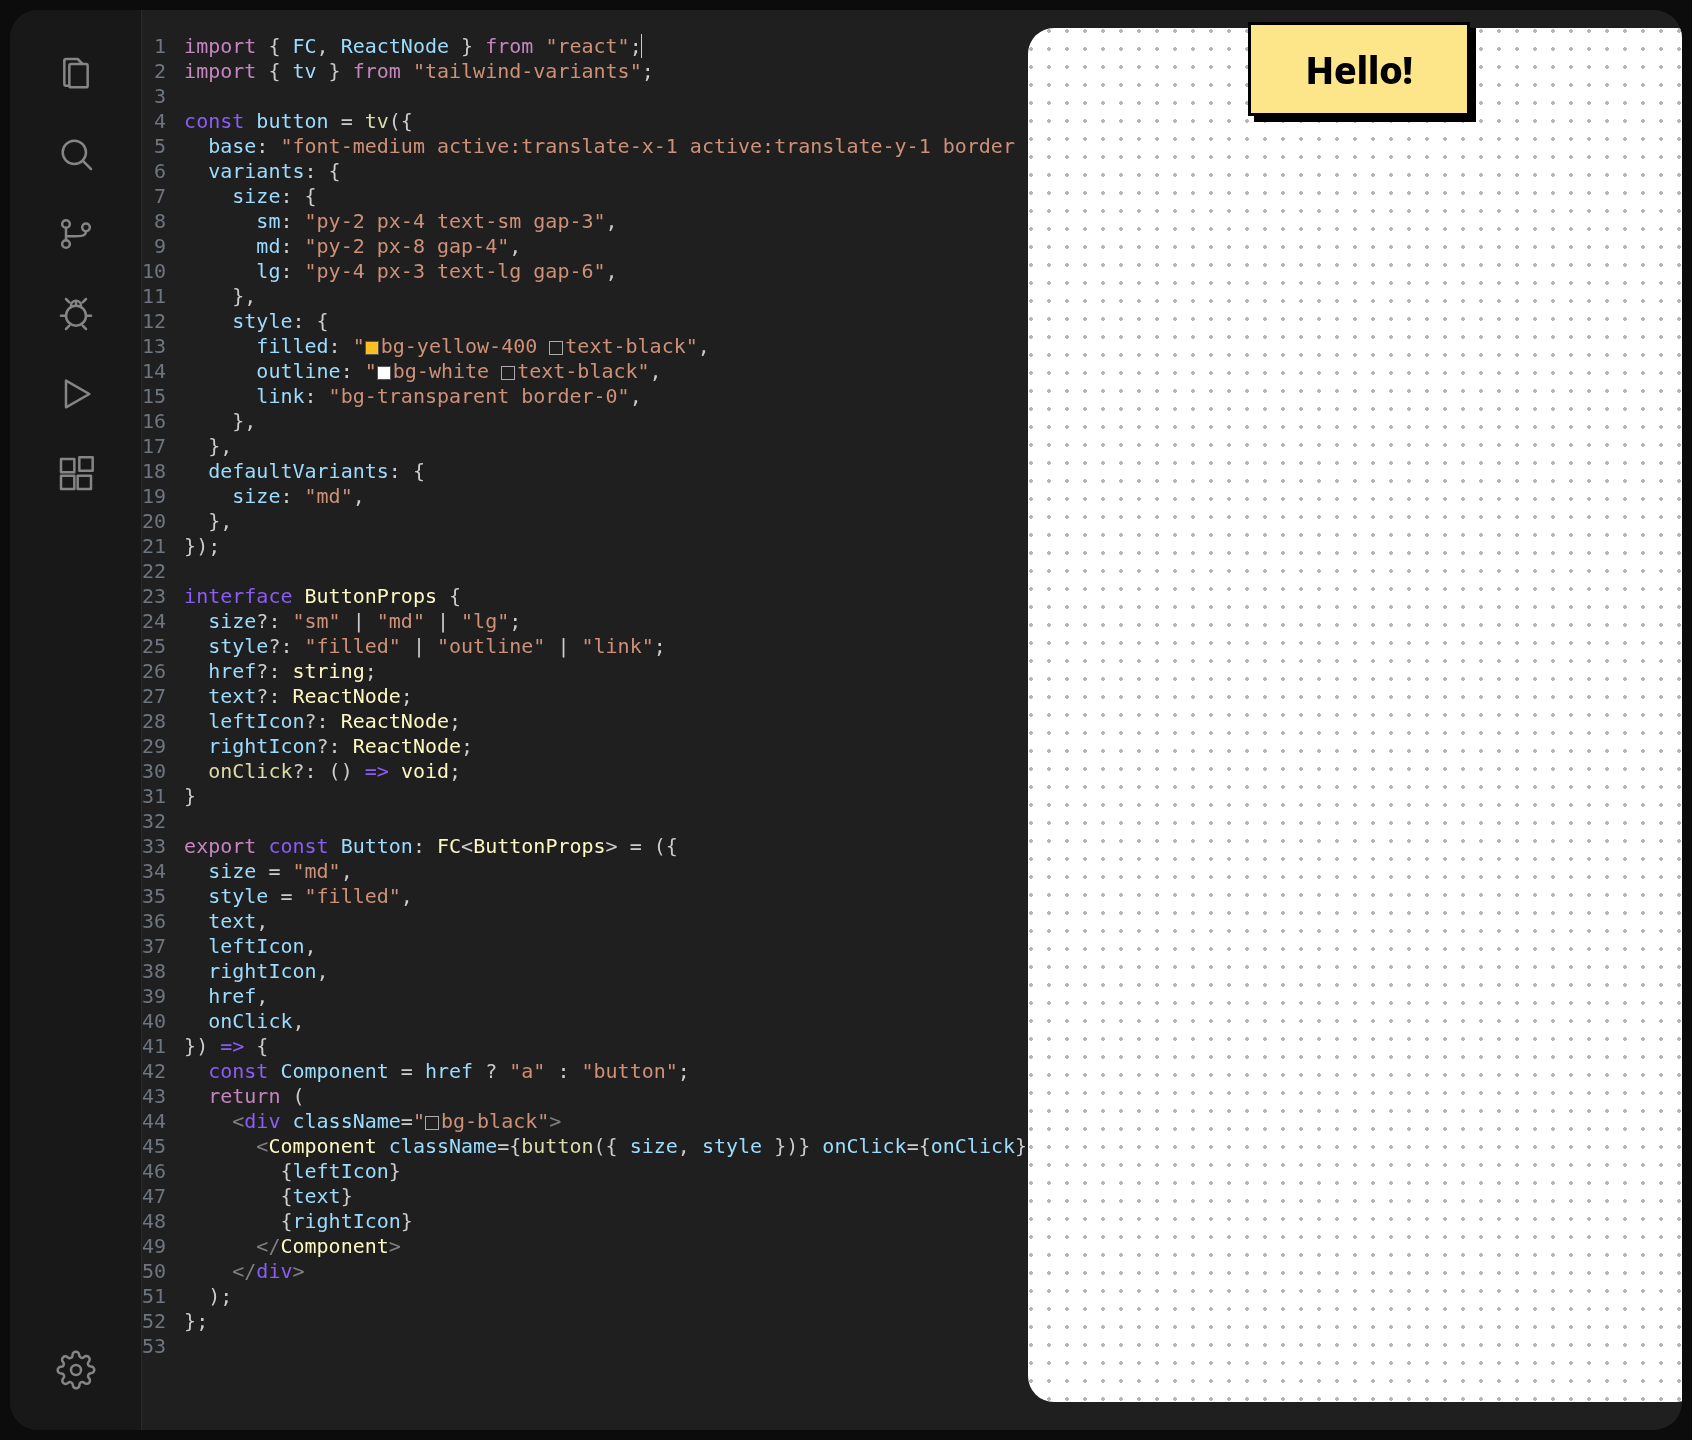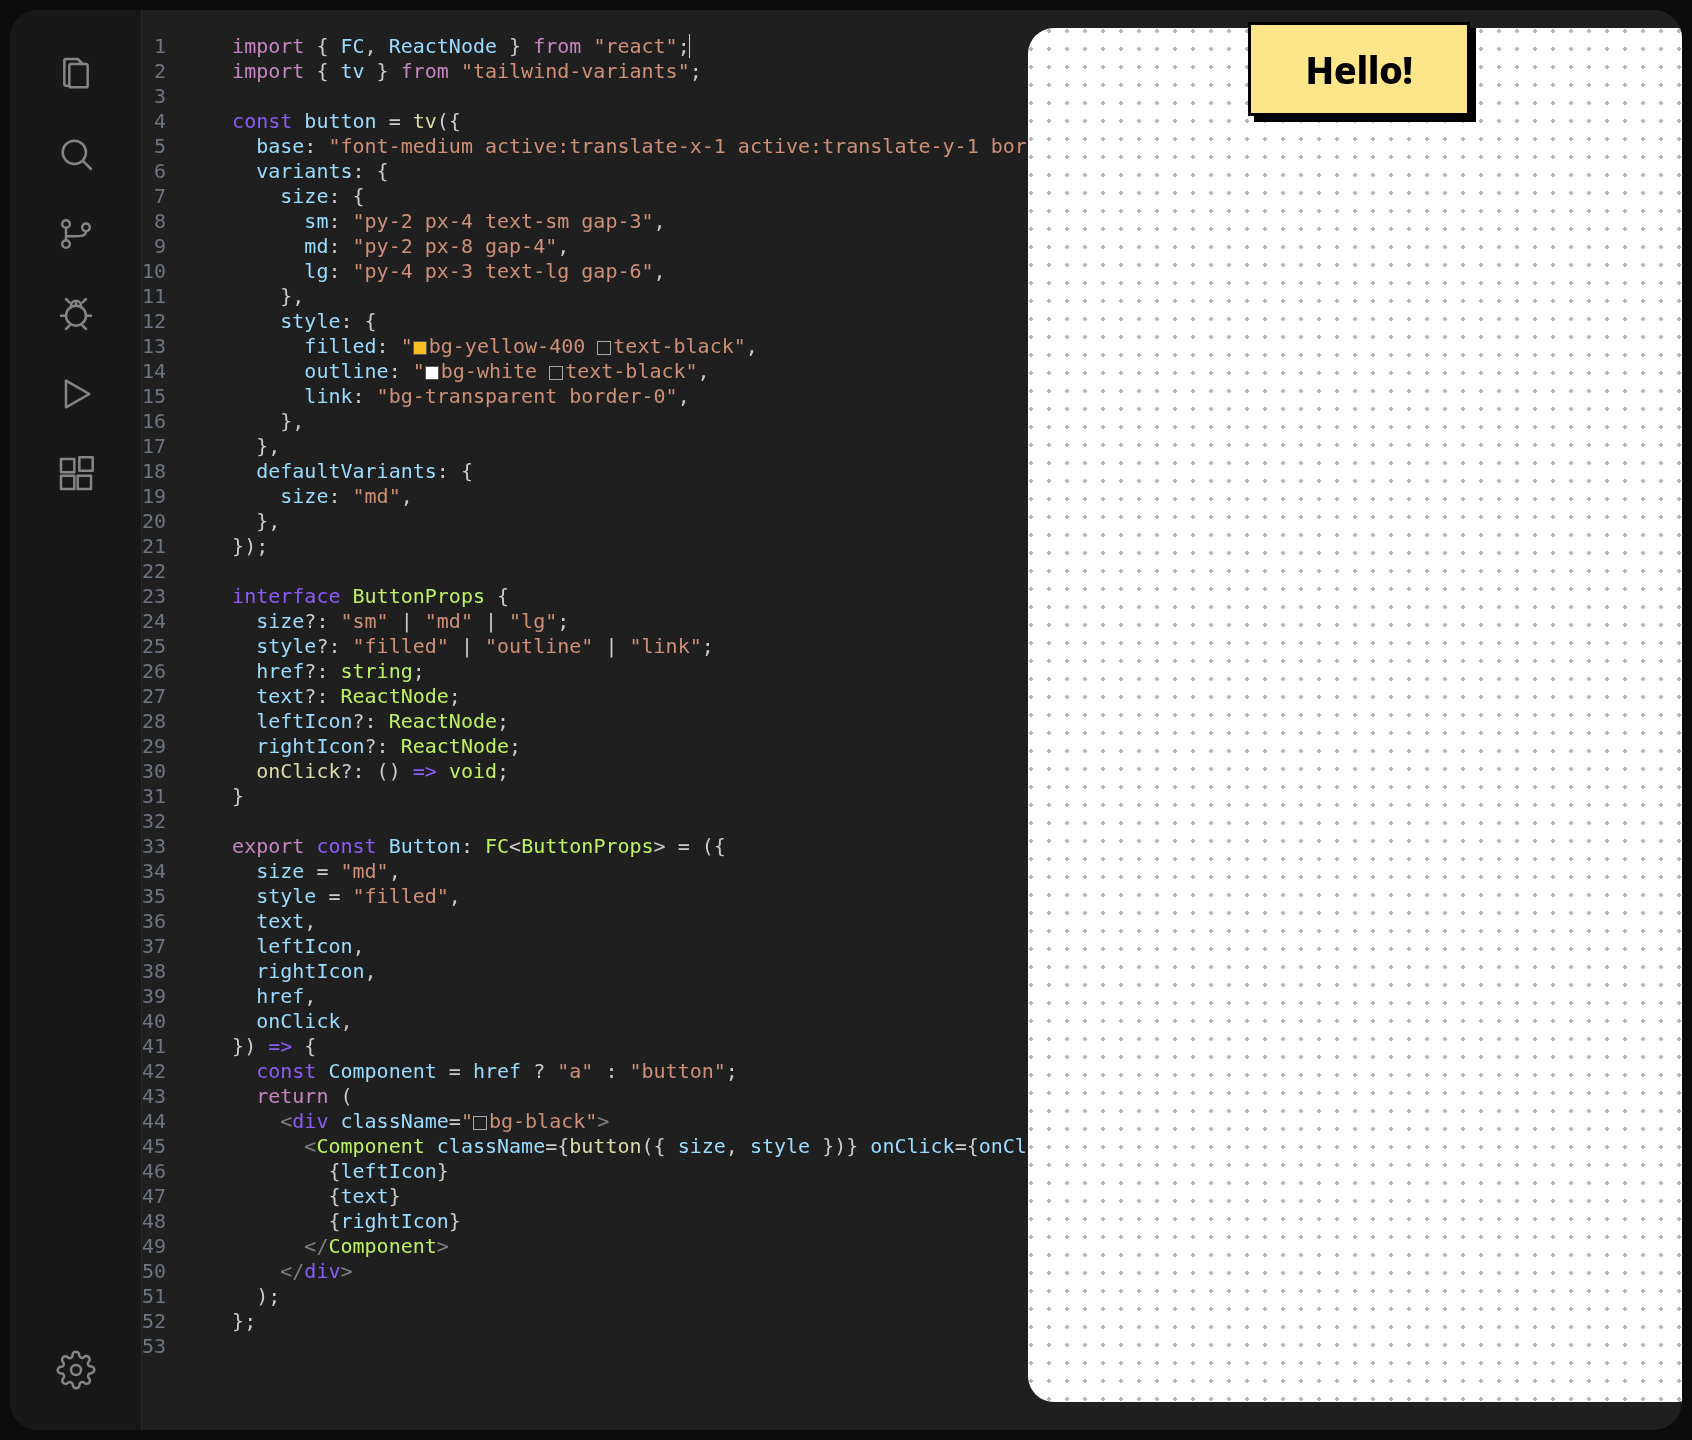--- a/index.html
+++ b/index.html
@@ -47,30 +47,30 @@
     line-height:25px;
     white-space:pre;
   }
   .gutter {
     width:64px;
     text-align:right;
     color:#6e7681;
     padding-right:18px;
   }
   .gutter .ln { height:25px; }
-  .code { color:#cccccc;margin-left:48px; }
+  .code { color:#cccccc; }
   .code .ln { height:25px; }
   .cursor { border-right:1.5px solid #cccccc; margin-left:-1px;}
   
   .kw  { color:#c586c0; } 
   .def { color:#8b5cf6; } 
   .fn  { color:#dcdcaa; } 
   .var { color:#9cdcfe; } 
   .str { color:#ce9178; } 
-  .type{ color:#bef264; }
+  .type{ color:#fef9c3; }
   .tag { color:#808080; } 
   .sw-yellow { display:inline-block; width:14px; height:14px; vertical-align:middle; background:#fbbf24; border:1px solid #555; margin-right:2px;}
   .sw-empty  { display:inline-block; width:14px; height:14px; vertical-align:middle; background:transparent; border:1px solid #aaa; margin-right:2px;}
   .sw-white  { display:inline-block; width:14px; height:14px; vertical-align:middle; background:#ffffff; border:1px solid #555; margin-right:2px;}
   
   .preview-wrap {
     padding:18px 28px 28px 8px;
   }
   .preview {
     width:100%;

